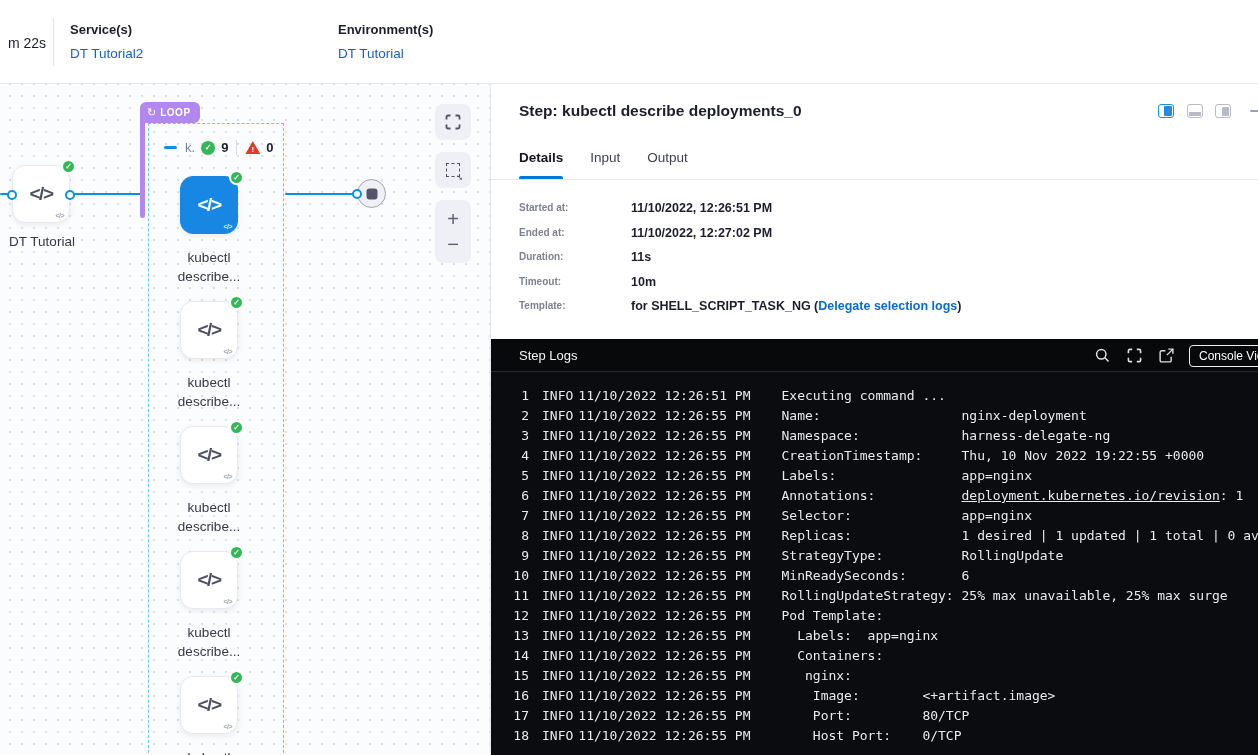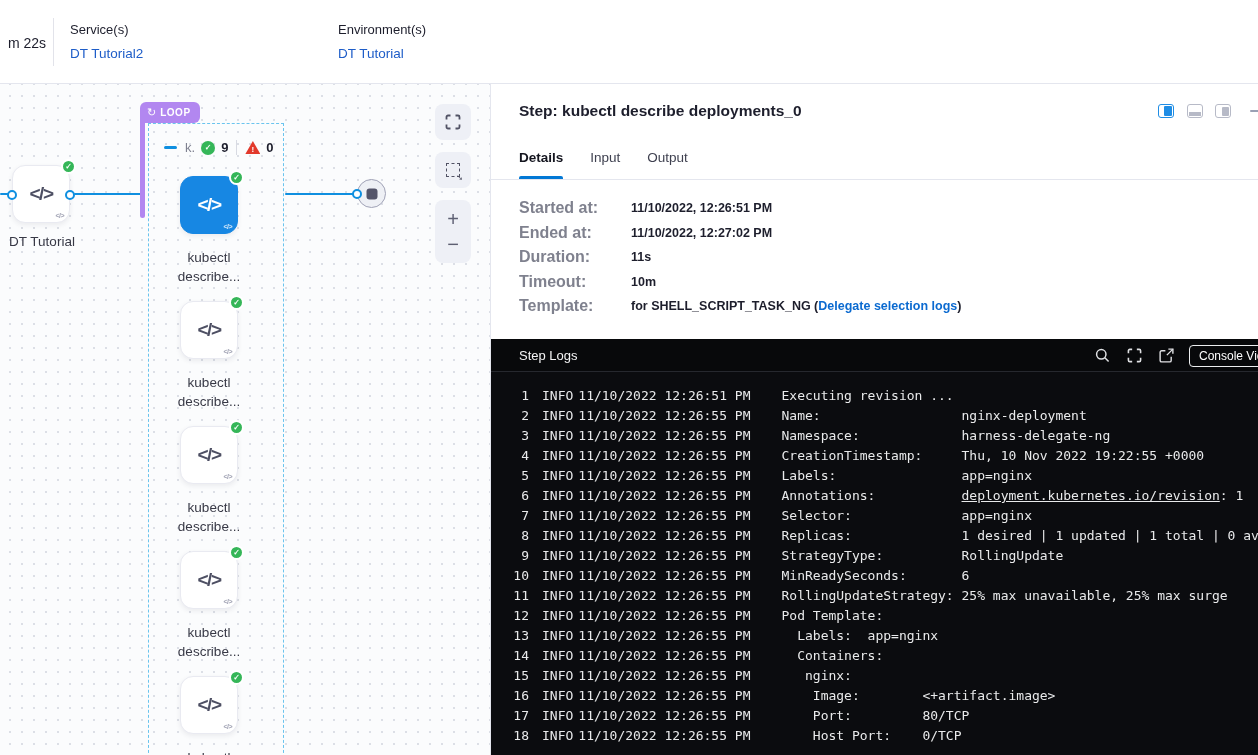--- a/index.html
+++ b/index.html
@@ -7,21 +7,21 @@
   body { font-family:"Liberation Sans", sans-serif; color:#1d1e2c; }
   .app { position:relative; width:1258px; height:755px; overflow:hidden; background:#fff; }
 
   
   .topbar { position:absolute; top:0; left:0; width:1258px; height:84px; background:#fff; border-bottom:1px solid #e4e6ee; }
   .duration { position:absolute; left:8px; top:35px; font-size:14px; color:#1d1e2c; }
   .tb-divider { position:absolute; left:53px; top:18px; width:1px; height:48px; background:#e2e3ea; }
   .tb-group { position:absolute; top:22px; }
   .tb-group.svc { left:70px; }
   .tb-group.env { left:338px; }
-  .tb-label { font-size:13px; font-weight:400; color:#1d1e2c; margin-bottom:7px; }
+  .tb-label { font-size:13px; font-weight:700; color:#1d1e2c; margin-bottom:7px; }
   .tb-link { font-size:13.5px; color:#1e5dc8; cursor:pointer; text-decoration:none; }
 
   
   .canvas { position:absolute; top:84px; left:0; width:490px; height:671px; overflow:hidden;
             background:#fbfcfd;
             background-image:radial-gradient(#dcdfe6 1.1px, transparent 1.1px);
             background-size:12px 12px; background-position:4px 6px; }
   .edge { position:absolute; height:2px; background:#0f8fe0; border-radius:1px; }
   .edge.l1 { left:0; top:109px; width:13px; }
   .edge.l2 { left:74px; top:109px; width:68px; }
@@ -95,21 +95,21 @@
   .panel-min { width:13px; height:2.5px; background:#9aa0b4; border-radius:2px; margin-left:6px; cursor:pointer; }
 
   .panel-tabs { position:absolute; top:66px; left:0; right:0; height:30px; padding-left:28px;
                 border-bottom:1px solid #e4e6ee; display:flex; gap:27px; }
   .tab { position:relative; font-size:13.5px; color:#3f4150; cursor:pointer; padding-bottom:13px; }
   .tab.active { font-weight:700; color:#14151f; }
   .tab.active::after { content:""; position:absolute; left:0; right:0; bottom:0; height:3px; background:#0278d5; border-radius:2px 2px 0 0; }
 
   .details { position:absolute; left:28px; top:117px; }
   .d-row { display:flex; margin-bottom:10.5px; line-height:14px; }
-  .d-label { width:112px; font-size:16px; font-weight:600; color:#7f818e; }
+  .d-label { width:112px; font-size:10px; font-weight:600; color:#7f818e; }
   .d-val { font-size:12.5px; font-weight:700; color:#1d1e2c; white-space:pre; }
   .d-val .link { color:#0b6ad0; cursor:pointer;margin-top:24px; }
 
   
   .log-head { position:absolute; left:0; top:255px; width:768px; height:33px; background:#08090b;
               border-bottom:1px solid #26282e; display:flex; align-items:center; }
   .log-title { margin-left:28px; font-size:13px; color:#f4f4f5; }
   .log-tools { position:absolute; left:604px; top:0; height:33px; display:flex; align-items:center; gap:17px; color:#dfe0e3; }
   .log-tools svg { display:block; cursor:pointer; }
   .cv-view { position:absolute; left:698px; top:6px; padding:3px 9px; border:1px solid #eceef0; border-radius:4px;
@@ -301,21 +301,21 @@
             <path d="M14.8 1.2 8.4 7.6"></path>
         </svg>
       </div>
       <button class="cv-view">Console View</button>
     </div>
     <div class="log-body" id="log-body">
         <div class="log-line">
     <span class="ln">1</span>
     <span class="lvl">INFO</span>
     <span class="ltime">11/10/2022 12:26:51 PM</span>
-    <span class="lmsg"><span>Executing revision ...</span></span>
+    <span class="lmsg"><span>Executing command ...</span></span>
   </div>
         <div class="log-line">
     <span class="ln">2</span>
     <span class="lvl">INFO</span>
     <span class="ltime">11/10/2022 12:26:55 PM</span>
     <span class="lmsg"><span>Name:                  nginx-deployment</span></span>
   </div>
         <div class="log-line">
     <span class="ln">3</span>
     <span class="lvl">INFO</span>

